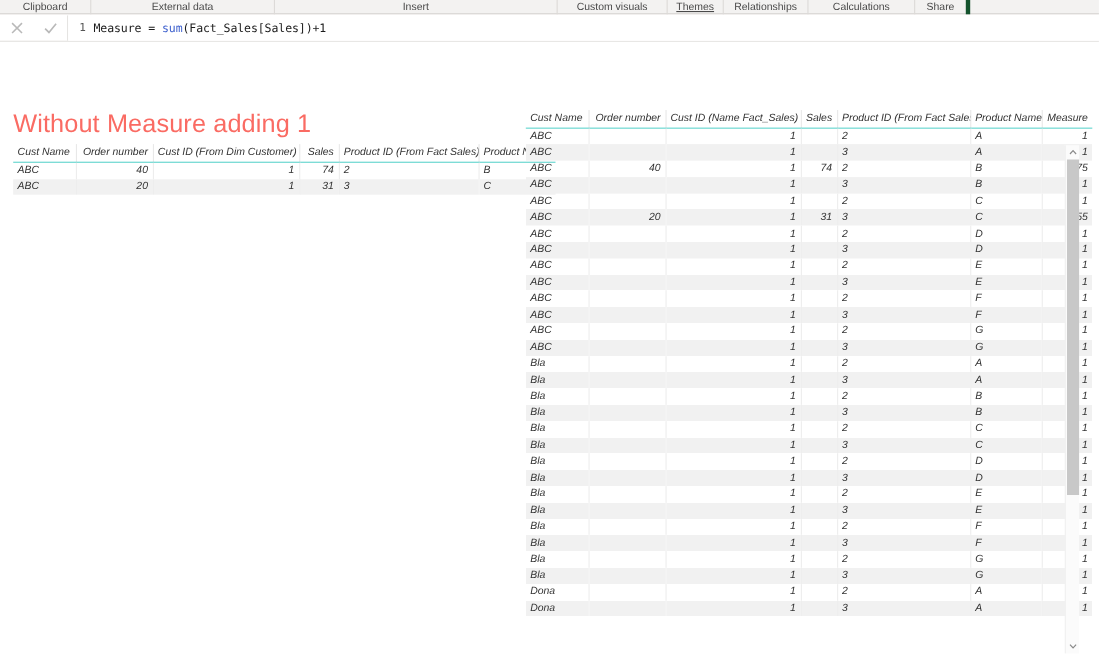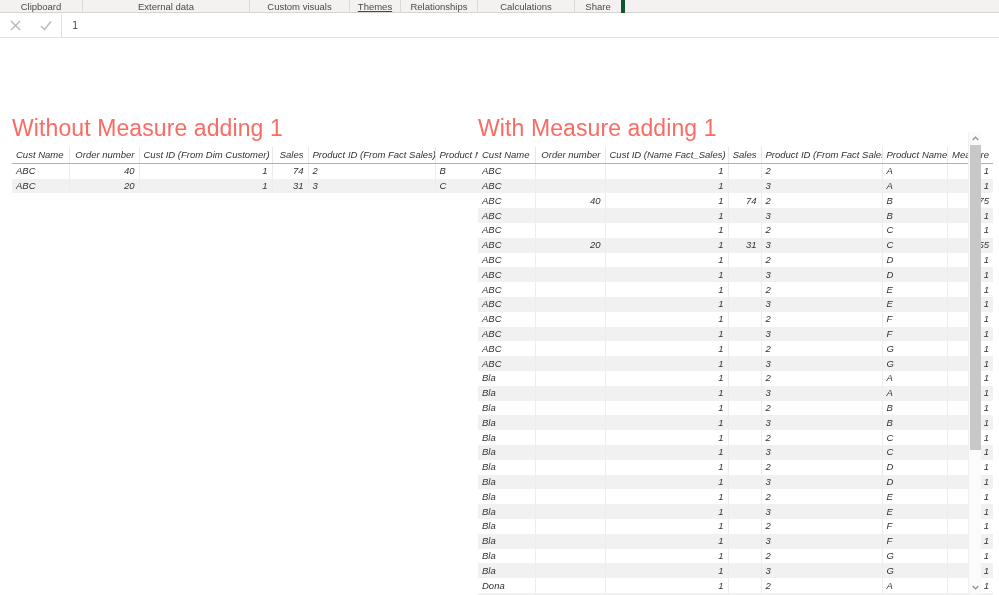--- a/index.html
+++ b/index.html
@@ -108,21 +108,20 @@
     position: absolute;
     top: 39px; left: 0;
     width: 999px;
     height: 556px;
     background: #ffffff;
   }
 
   
   .visual {
     position: absolute;
-    margin-top: 16px;
   }
   .visual-title {
     font-size: 23px;
     font-weight: 400;
     color: #fa6b63;
     line-height: 1.1;
     white-space: nowrap;
     margin-bottom: 6px;
     letter-spacing: 0.1px;
   }
@@ -212,20 +211,21 @@
     position: absolute;
     bottom: 0; left: 0;
   }
 </style>
 </head>
 <body>
 
 <div class="ribbon-groups" id="ribbon-groups">
     <div class="rgroup" style="width: 83px;">Clipboard</div>
     <div class="rgroup" style="width: 167px; text-align: center;">External data</div>
+    <div class="rgroup" style="width: 257px;">Insert</div>
     <div class="rgroup" style="width: 100px;">Custom visuals</div>
     <div class="rgroup" style="width: 51px; text-decoration: underline;">Themes</div>
     <div class="rgroup" style="width: 77px;">Relationships</div>
     <div class="rgroup" style="width: 97px;">Calculations</div>
     <div class="rgroup last" style="width: 50px;">Share</div>
     <div class="rgroup-filler"></div>
   </div>
 
 <div class="formula-bar">
   <div class="fx-buttons">
@@ -236,20 +236,21 @@
       </svg>
     </div>
     <div class="fx-btn" title="Commit">
       <svg width="14" height="13" viewBox="0 0 14 13" aria-hidden="true">
         <polyline points="2,7 5.5,10.5 12,2.5" fill="none" stroke="#b9b9b9" stroke-width="1.5"></polyline>
       </svg>
     </div>
   </div>
   <div class="formula-input-wrap">
     <span class="line-num">1</span>
+    <span class="formula-text"><span>Measure = </span><span class="fn">sum</span><span>(Fact_Sales[Sales])+1</span></span>
   </div>
 </div>
 
 <div class="canvas">
 
   <div class="visual" id="visual-left">
     <div class="visual-title">Without Measure adding 1</div>
     <table class="pbi">
       <colgroup>
           <col style="width: 57px;">
@@ -284,21 +285,20 @@
             <td class="num">1</td>
             <td class="num">31</td>
             <td class="txt">3</td>
             <td class="txt">C</td>
           </tr>
         </tbody>
     </table>
   </div>
 
   <div class="visual" id="visual-right">
-    <div class="visual-title">With Measure adding 1</div>
     <table class="pbi">
       <colgroup>
           <col style="width: 57px;">
           <col style="width: 70px;">
           <col style="width: 123px;">
           <col style="width: 33px;">
           <col style="width: 121px;">
           <col style="width: 65px;">
           <col style="width: 46px;">
         </colgroup>

